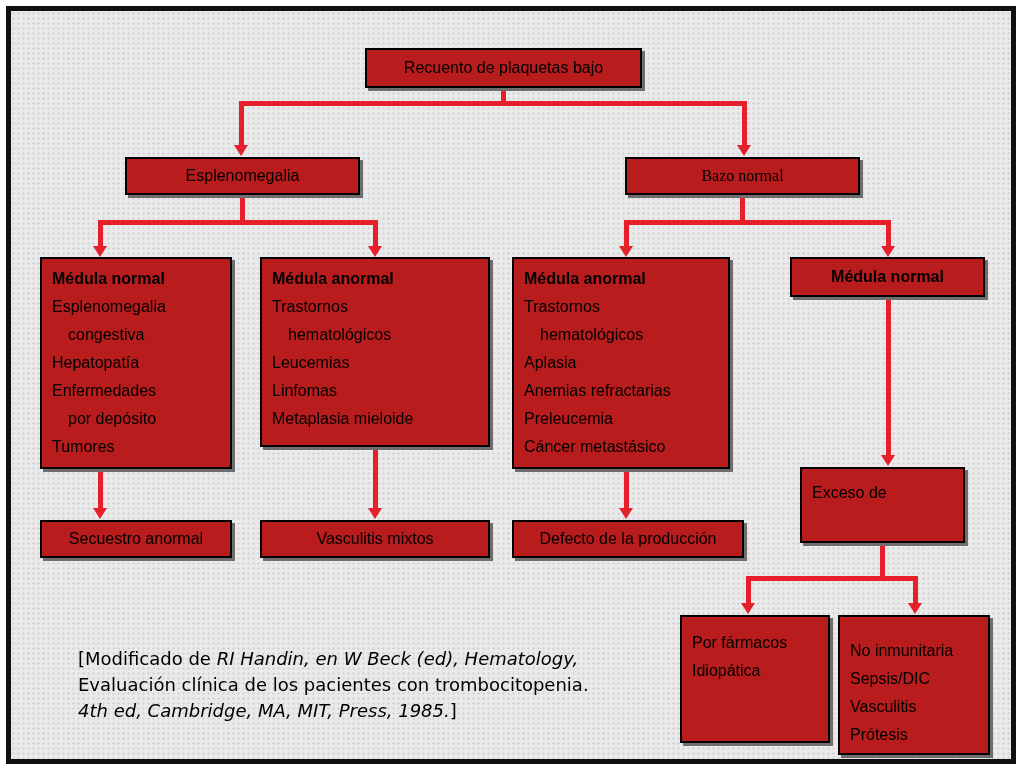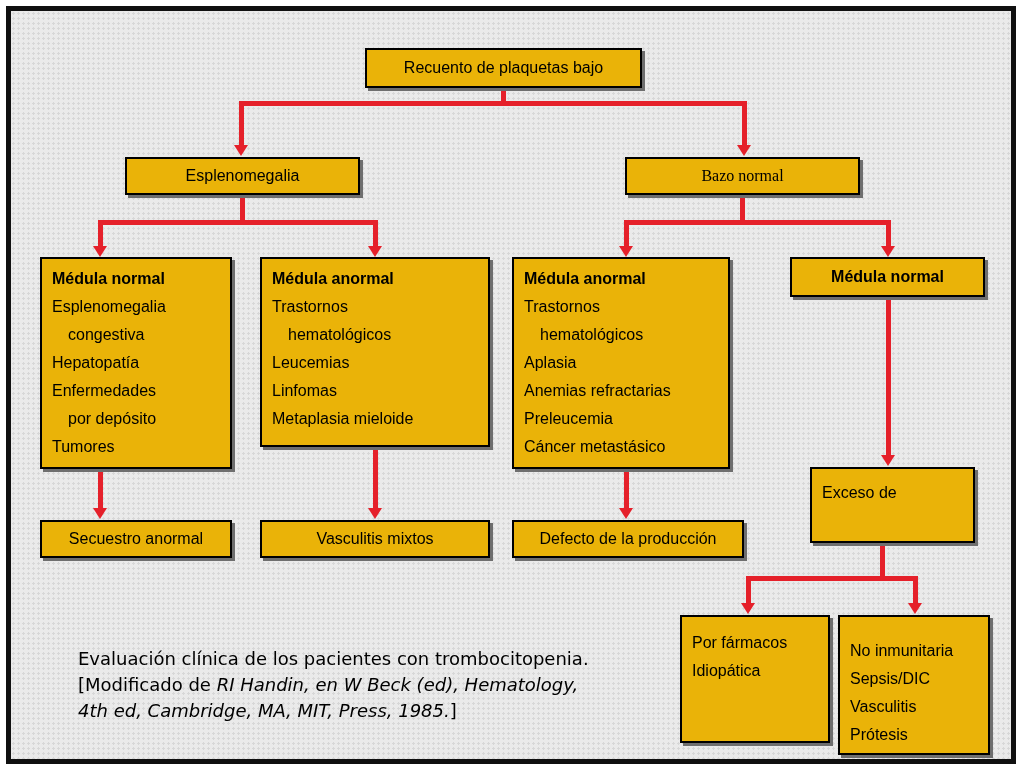--- a/index.html
+++ b/index.html
@@ -9,21 +9,21 @@
     overflow:hidden;
   }
   .frame{
     position:absolute;left:6px;top:6px;width:1000px;height:748px;
     border:5px solid #101010;
     background-color:#eaeaea;
     background-image:radial-gradient(#d7d7d7 1px, transparent 1.2px);
     background-size:5px 5px;
   }
   .box{
-    position:absolute;background:#eab308;border:2px solid #000;
+    position:absolute;background:#b91c1c;border:2px solid #000;
     box-shadow:3px 3px 0 #6e6e6e;
     font-size:16px;line-height:28px;
     box-sizing:border-box;
   }
   .box.center{display:flex;align-items:center;justify-content:center;text-align:center;}
   .box.list{padding:6px 10px;}
   .title{font-weight:bold;}
   .indent{padding-left:16px;}
   .v{position:absolute;width:5px;background:#e5202a;}
   .h{position:absolute;height:5px;background:#e5202a;}
@@ -129,39 +129,39 @@
 </div>
 
 <div class="box center" style="left:260px;top:520px;width:230px;height:38px;">
   <span>Vasculitis mixtos</span>
 </div>
 
 <div class="box center" style="left:512px;top:520px;width:232px;height:38px;">
   <span>Defecto de la producción</span>
 </div>
 
-<div class="box list" style="left:800px;top:467px;width:165px;height:76px;line-height:26px;padding-top:11px;margin-left:10px;">
+<div class="box list" style="left:800px;top:467px;width:165px;height:76px;line-height:26px;padding-top:11px;">
   <div>Exceso de</div>
 </div>
 
 <div class="box list" style="left:680px;top:615px;width:150px;height:128px;padding-top:12px;">
   <div>Por fármacos</div>
   <div>Idiopática</div>
 </div>
 
 <div class="box list" style="left:838px;top:615px;width:152px;height:140px;padding-top:20px;">
   <div>No inmunitaria</div>
   <div>Sepsis/DIC</div>
   <div>Vasculitis</div>
   <div>Prótesis</div>
 </div>
 
 <div class="caption">
   <div>
-    <span>Evaluación clínica de los pacientes con trombocitopenia.</span>
+    <span>[Modificado de </span><span class="it">RI Handin, en W Beck (ed), Hematology,</span>
   </div>
   <div>
-    <span>[Modificado de </span><span class="it">RI Handin, en W Beck (ed), Hematology,</span>
+    <span>Evaluación clínica de los pacientes con trombocitopenia.</span>
   </div>
   <div>
     <span class="it">4th ed, Cambridge, MA, MIT, Press, 1985.</span><span>]</span>
   </div>
 </div>
 
 </body></html>

